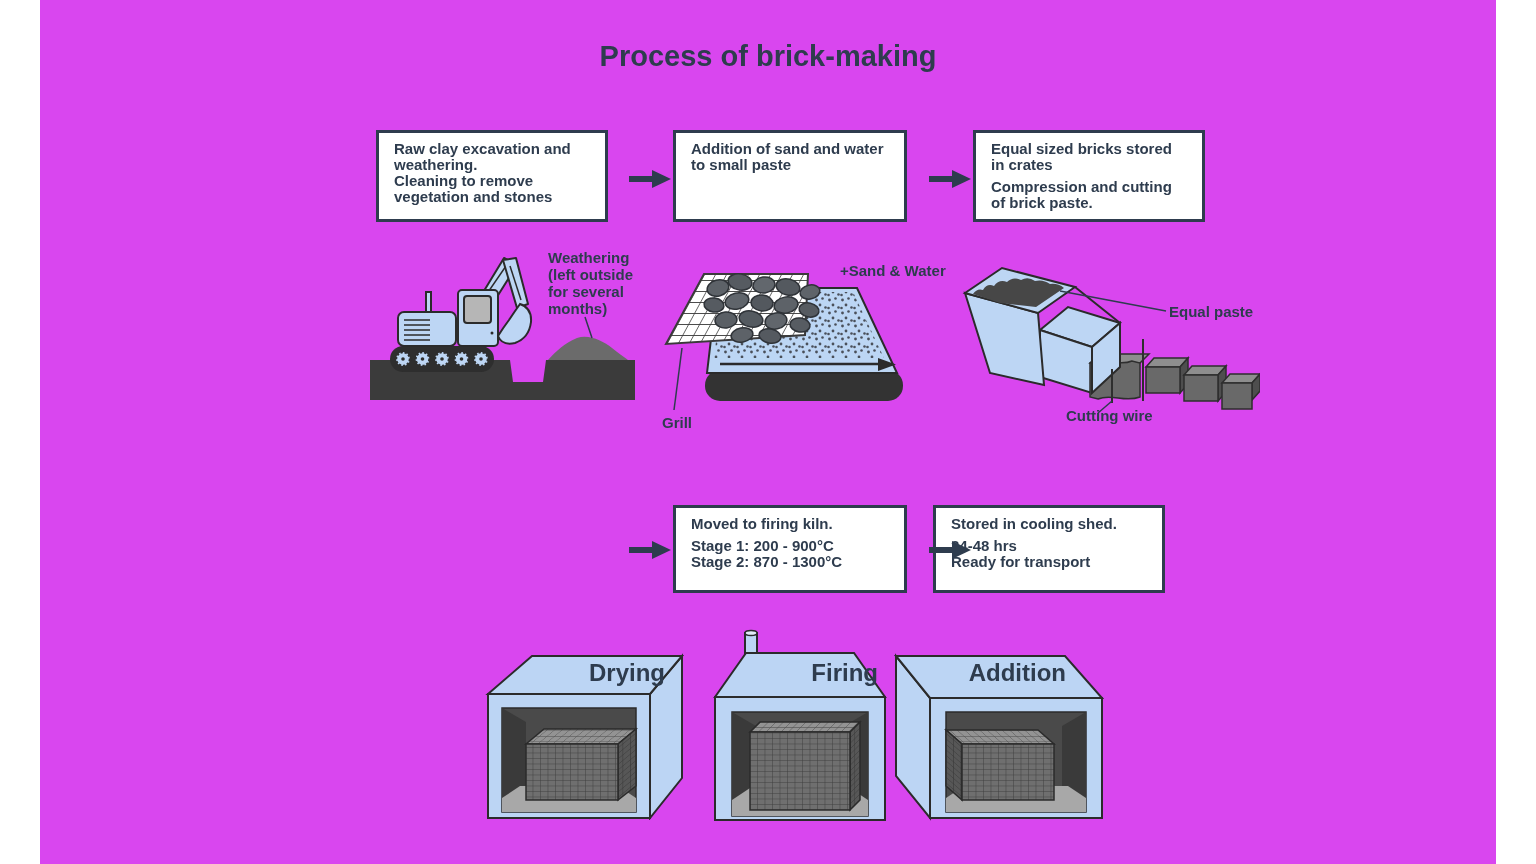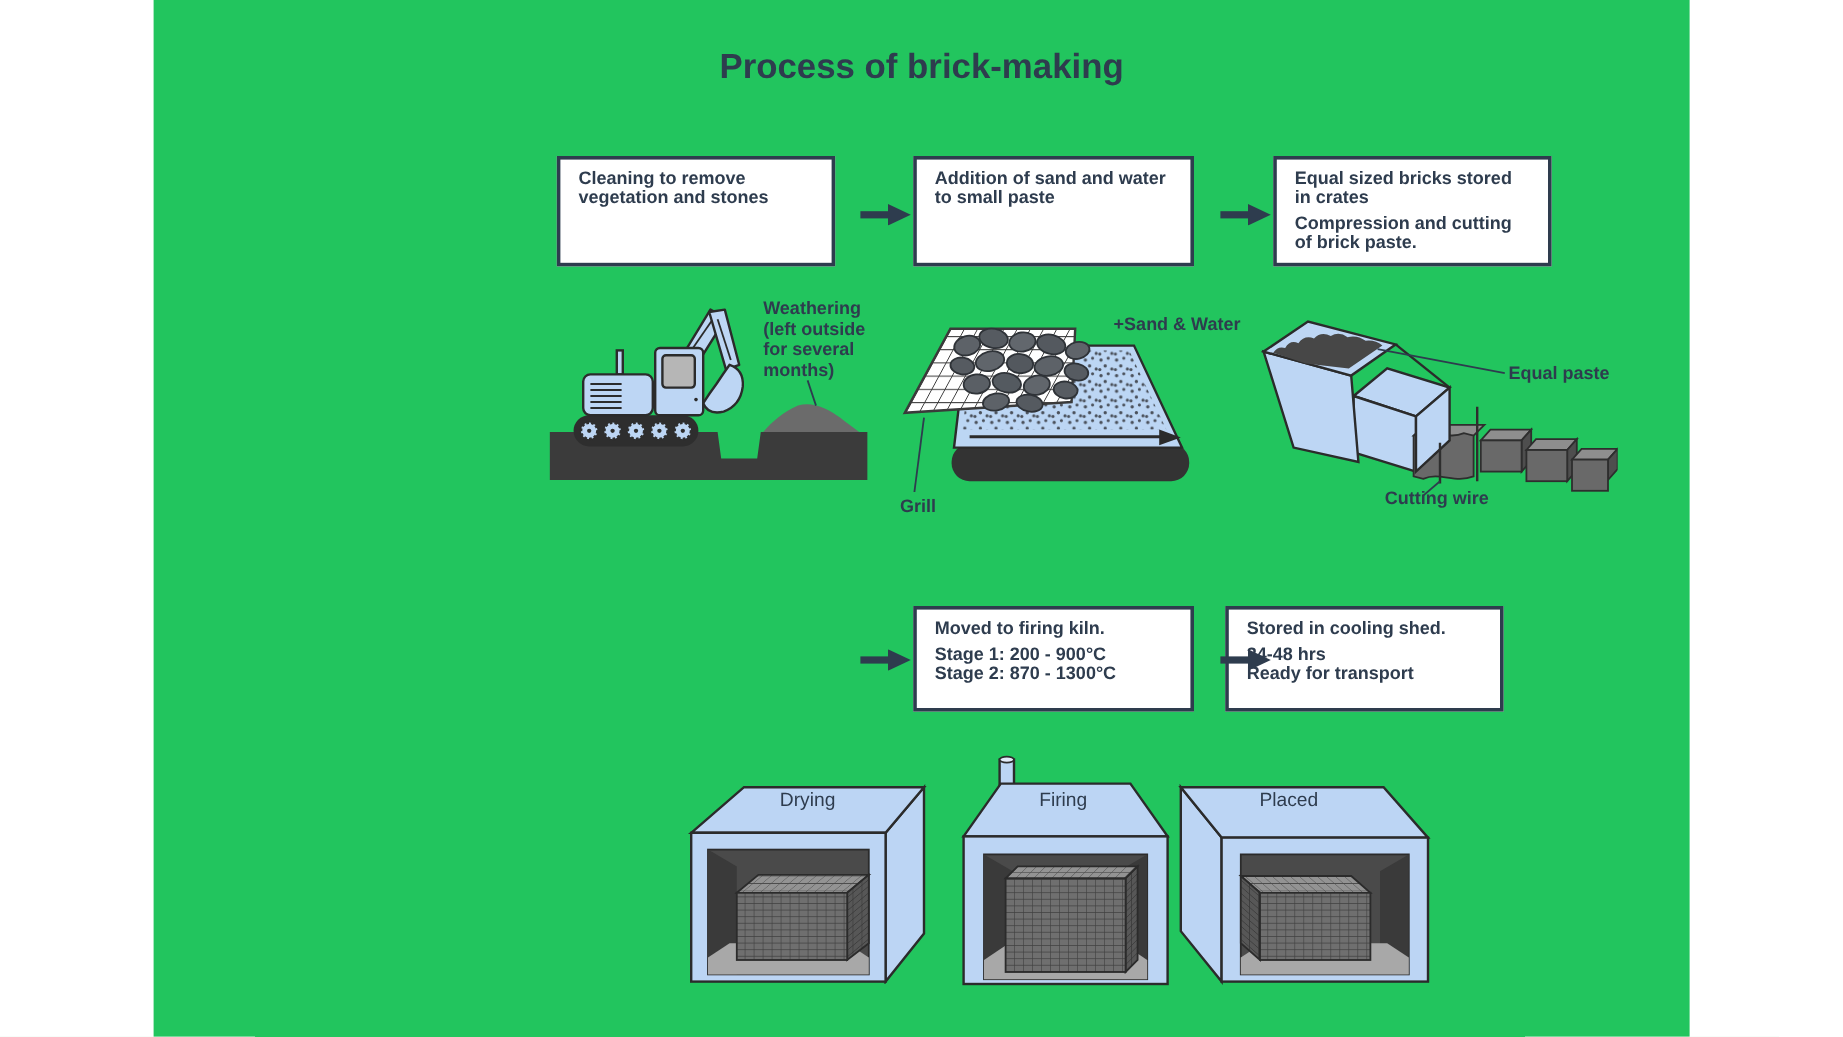--- a/index.html
+++ b/index.html
@@ -1,50 +1,51 @@
 <!DOCTYPE html>
 <html><head>
 <meta charset="utf-8">
 <style>
   * { box-sizing: border-box; }
   html, body { margin: 0; padding: 0; background: #ffffff; }
   .canvas {
-    position: relative; width: 1280px; height: 864px; margin: 0 auto;
-    background: #22c55e; font-family: "Liberation Sans", sans-serif;
+    position: relative; width: 1456px; height: 864px; margin: 0 auto;
+    background: #d946ef; font-family: "Liberation Sans", sans-serif;
     color: #2e3c4e; overflow: hidden;
   }
   .title {
     position: absolute; left: 0; top: 40px; width: 100%;
     text-align: center; font-size: 29px; font-weight: 700; margin: 0;
   }
   .pbox {
     position: absolute; border: 3px solid #2e3c4e; background: #ffffff;
     padding: 8px 15px; font-size: 15px; font-weight: 700; line-height: 16px;
   }
   .pbox p { margin: 0; white-space: pre-line; }
   .pbox.gap p + p { margin-top: 6px; }
   .flow-arrow { position: absolute; }
   .ill { position: absolute; }
   .ill-label {
     position: absolute; font-size: 15px; font-weight: 700; line-height: 17px;
     white-space: pre-line;
   }
   .shed-label {
-    position: absolute; width: 160px; text-align: center;
-    font-size: 16px; font-weight: 400;
+    position: absolute; width: 160px; text-align: right;
+    font-size: 24px; font-weight: 700;
   }
 </style>
 </head>
 <body>
 
 <div class="canvas">
 
   <h1 class="title">Process of brick-making</h1>
 
   <div class="pbox" style="left:336px;top:130px;width:232px;height:92px">
+    <p>Raw clay excavation and weathering.</p>
     <p>Cleaning to remove vegetation and stones</p>
   </div>
   <div class="pbox gap" style="left:633px;top:130px;width:234px;height:92px">
     <p>Addition of sand and water to small paste</p>
   </div>
   <div class="pbox gap" style="left:933px;top:130px;width:232px;height:92px">
     <p>Equal sized  bricks stored in crates</p>
     <p>Compression and cutting of brick paste.</p>
   </div>
 
@@ -269,15 +270,15 @@
     <rect x="37" y="50" width="172" height="120" fill="#bcd5f4" stroke="#2b2b2b" stroke-width="2"></rect>
     <rect x="53" y="64" width="140" height="100" fill="#4a4a4a" stroke="#2b2b2b" stroke-width="1.5"></rect>
     <polygon points="193,64 169,78 169,164 193,164" fill="#3a3a3a"></polygon>
     <polygon points="53,164 53,150 71,138 175,138 193,150 193,164" fill="#a8a8a8"></polygon>
     <g>
       <polygon points="69,96 53,82 145,82 161,96" fill="url(#cT)" stroke="#2b2b2b" stroke-width="1.5"></polygon>
       <polygon points="69,96 53,82 53,138 69,152" fill="url(#cS)" stroke="#2b2b2b" stroke-width="1.5"></polygon>
       <rect x="69" y="96" width="92" height="56" fill="url(#cF)" stroke="#2b2b2b" stroke-width="1.5"></rect>
     </g>
   </svg>
-  <div class="shed-label" style="left:866px;top:659px">Placed</div>
+  <div class="shed-label" style="left:866px;top:659px">Addition</div>
 
 </div>
 
 </body></html>

